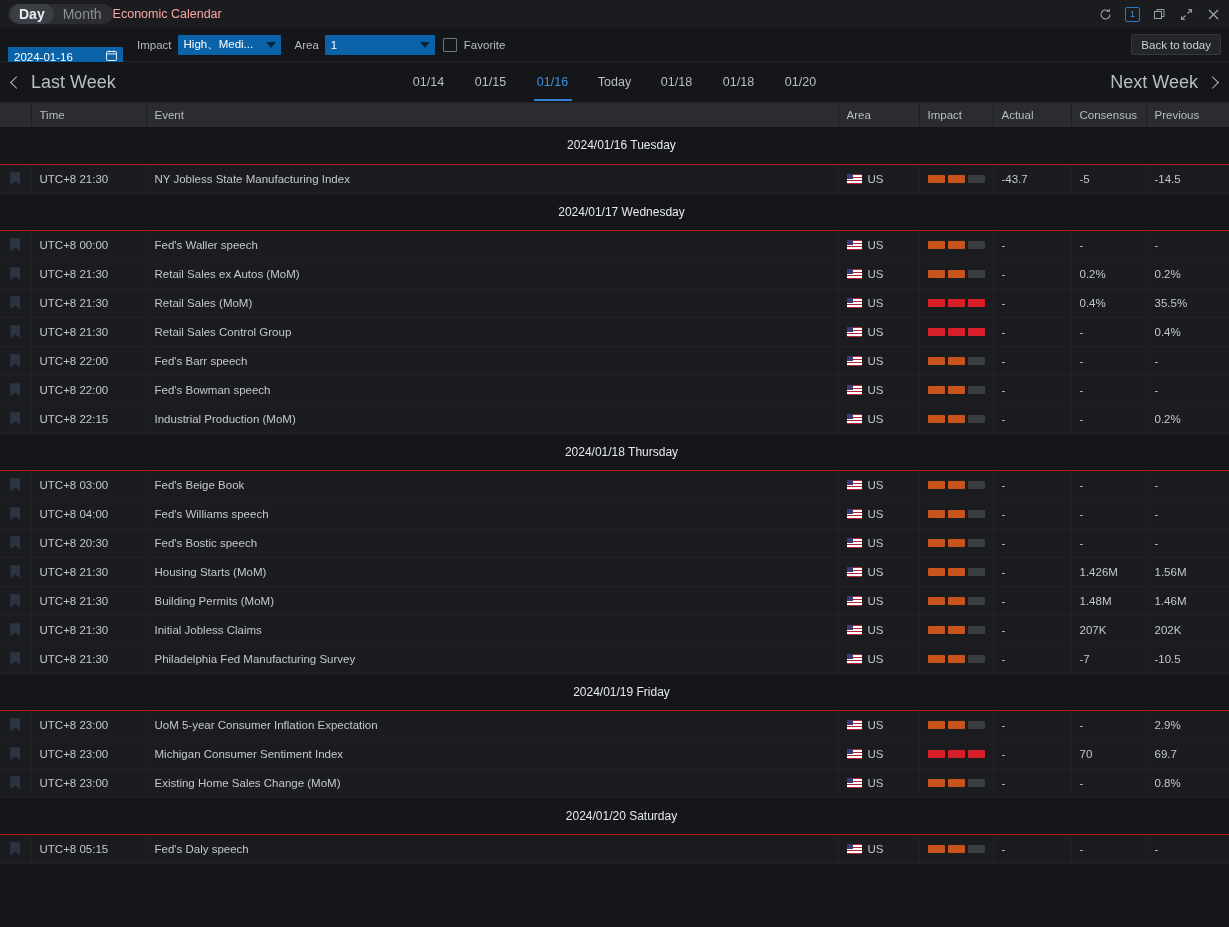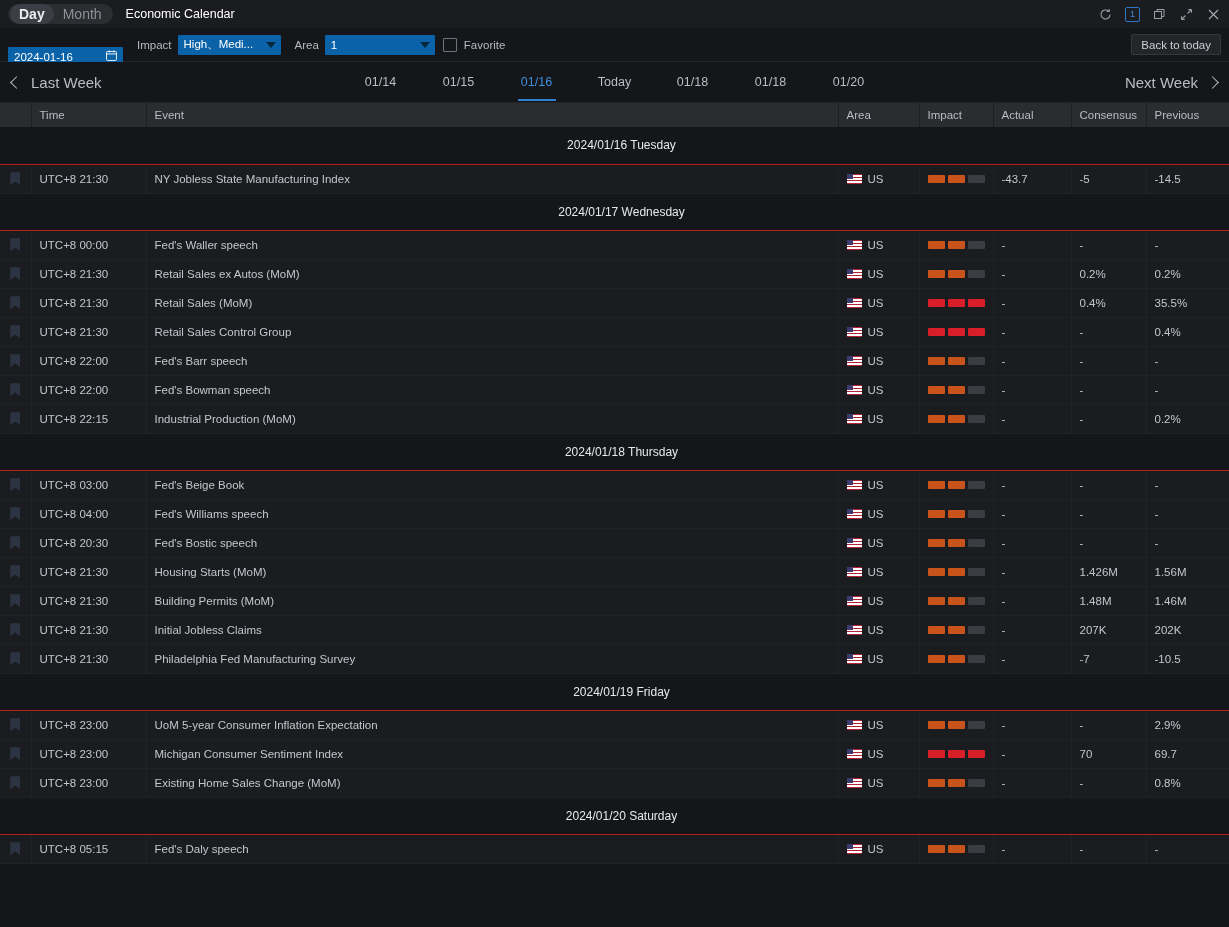--- a/index.html
+++ b/index.html
@@ -51,22 +51,21 @@
     cursor: default;
     white-space: nowrap;
   }
   .seg-item.active {
     background: #3b3e45;
     color: #e9ecef;
     font-weight: bold;
   }
   .app-title {
     font-size: 12.5px;
-    color: #ffffff;
-    margin-left: 13px;
+    color: #fca5a5;
     white-space: nowrap;
   }
   .win-ctrls {
     position: absolute;
     right: 8px;
     top: 0;
     height: 28px;
     display: flex;
     align-items: center;
     gap: 12px;
@@ -177,39 +176,39 @@
     border-bottom: 1px solid #232428;
     display: flex;
     align-items: center;
     position: relative;
     flex: 0 0 40px;
   }
   .navw {
     display: flex;
     align-items: center;
     gap: 10px;
-    font-size: 15px;
+    font-size: 18px;
     color: #b9bdc4;
     position: absolute;
   }
   .navw.left { left: 12px; }
   .navw.right { right: 12px; }
   .chev {
     display: inline-block;
     width: 8px; height: 8px;
     border-top: 1.5px solid #b9bdc4;
     border-right: 1.5px solid #b9bdc4;
   }
   .chev.l { transform: rotate(-135deg); }
   .chev.r { transform: rotate(45deg); }
   .days {
     margin: 0 auto;
     display: flex;
     align-items: center;
-    gap: 16px;
+    gap: 0;
   }
   .day {
     font-size: 12.5px;
     color: #b9bdc4;
     padding: 11px 0 12px 0;
     width: 62px;
     text-align: center;
     position: relative;
   }
   .day.active { color: #3d8fdd; }

